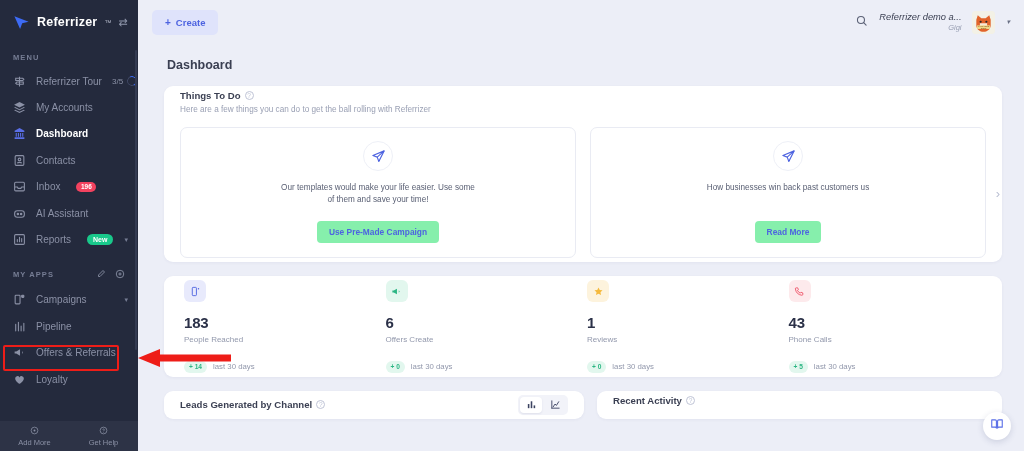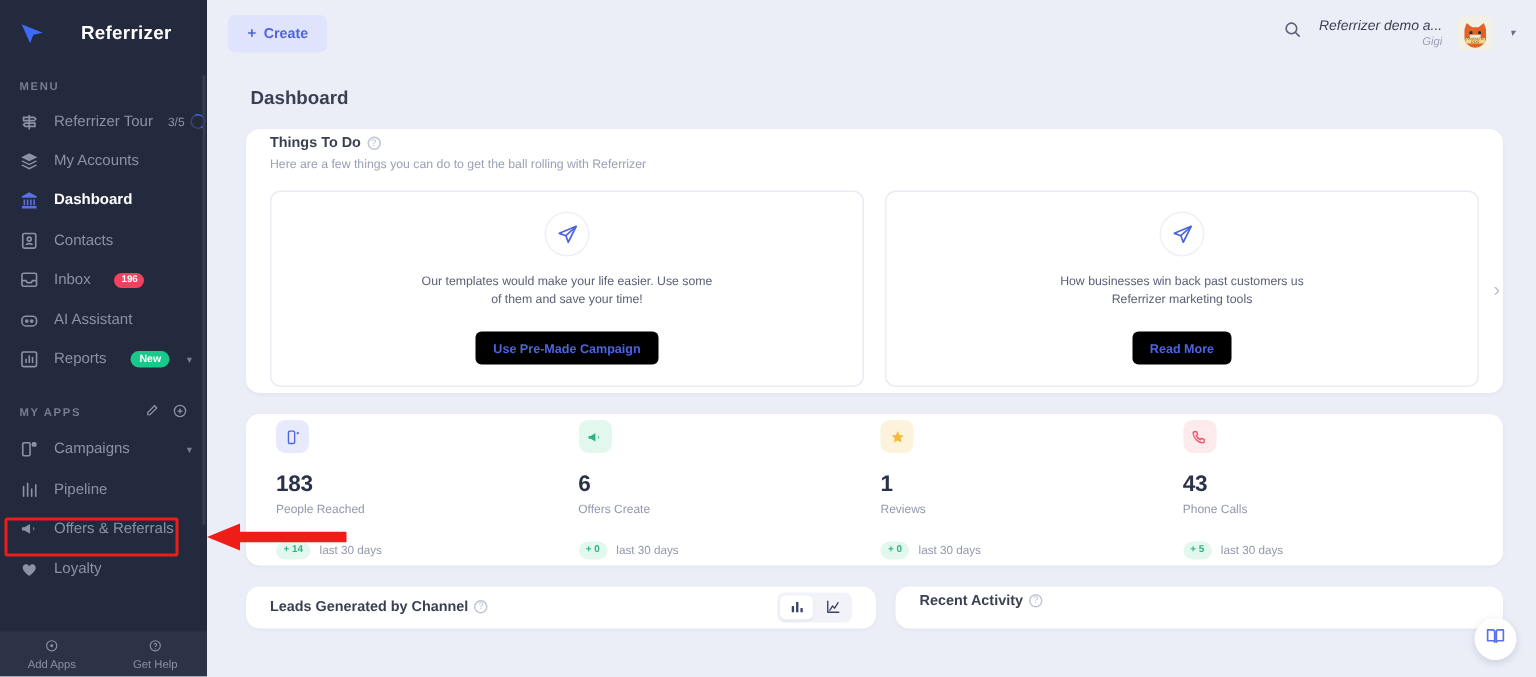--- a/index.html
+++ b/index.html
@@ -14,21 +14,21 @@
   
   .sidebar {
     width: 138px; height: 451px;
     background: #242a3d;
     position: relative;
     flex: 0 0 138px;
     overflow: hidden;
   }
   .sb-logo-row {
     height: 44px; display: flex; align-items: center;
-    padding: 0 11px 0 13px; gap: 24px;
+    padding: 0 11px 0 13px; gap: 7px;
   }
   .sb-logo-mark { width: 17px; height: 17px; flex: 0 0 17px; }
   .sb-logo-text {
     color: #ffffff; font-size: 12.5px; font-weight: bold;
     letter-spacing: .2px;
   }
   .sb-logo-tm { color: #aeb3c4; font-size: 7px; vertical-align: super; }
   .sb-collapse { margin-left: auto; color: #8f96ab; font-size: 11px; line-height: 1; }
 
   .sb-section-label {
@@ -121,21 +121,21 @@
   .todo-ico-wrap {
     width: 30px; height: 30px; border-radius: 50%; border: 1px solid #eef0f7;
     display: flex; align-items: center; justify-content: center; margin-bottom: 11px;
   }
   .todo-text {
     color: #5a6074; font-size: 8.2px; line-height: 1.45; min-height: 24px;
     white-space: nowrap; overflow: hidden;
   }
   .todo-text .ln { display: block; }
   .todo-btn {
-    margin-top: 15px; background: #000000; color: #4d63e0;
+    margin-top: 15px; background: #86efac; color: #4d63e0;
     font-size: 8.4px; font-weight: bold; border-radius: 4px; padding: 6px 12px;
   }
   .todo-next {
     position: absolute; right: -14px; top: 50%; transform: translateY(-50%);
     color: #b9bfd2; font-size: 13px;
   }
 
   .stats { display: flex; margin-top: 14px; }
   .stat { flex: 1; padding-left: 4px; }
   .stat-ico {
@@ -329,21 +329,21 @@
     <div class="sb-scroll"></div>
 
     <div class="sb-footer">
       <div class="sb-foot-btn">
         <div class="sb-foot-ico">
           <svg viewBox="0 0 24 24" width="9" height="9" fill="none" stroke="#8b91a6" stroke-width="2">
               <circle cx="12" cy="12" r="9"></circle>
               <circle cx="12" cy="12" r="2.6" fill="#8b91a6" stroke="none"></circle>
             </svg>
         </div>
-        <div class="sb-foot-lbl">Add Apps</div>
+        <div class="sb-foot-lbl">Add More</div>
       </div>
       <div class="sb-foot-btn">
         <div class="sb-foot-ico">
           <svg viewBox="0 0 24 24" width="9" height="9" fill="none" stroke="#8b91a6" stroke-width="2">
               <circle cx="12" cy="12" r="9"></circle>
               <path d="M9.6 9.5a2.5 2.5 0 014.8.9c0 1.7-2.4 2-2.4 3.6"></path>
               <circle cx="12" cy="17" r="1" fill="#8b91a6" stroke="none"></circle>
             </svg>
         </div>
         <div class="sb-foot-lbl">Get Help</div>
@@ -414,21 +414,20 @@
 
           <div class="todo-card">
             <span class="todo-ico-wrap">
               <svg viewBox="0 0 24 24" width="15" height="15" fill="none" stroke="#4d63e0" stroke-width="1.8" stroke-linejoin="round">
                   <path d="M21 3L3 10.5l7 2.5 2.5 7z"></path>
                   <path d="M21 3l-11 10"></path>
                 </svg>
             </span>
             <div class="todo-text">
               <span class="ln">How businesses win back past customers us</span>
-              <span class="ln">Referrizer marketing tools</span>
             </div>
             <div class="todo-btn">Read More</div>
           </div>
 
           <span class="todo-next">›</span>
         </div>
       </div>
 
       <div class="card stats">
 

